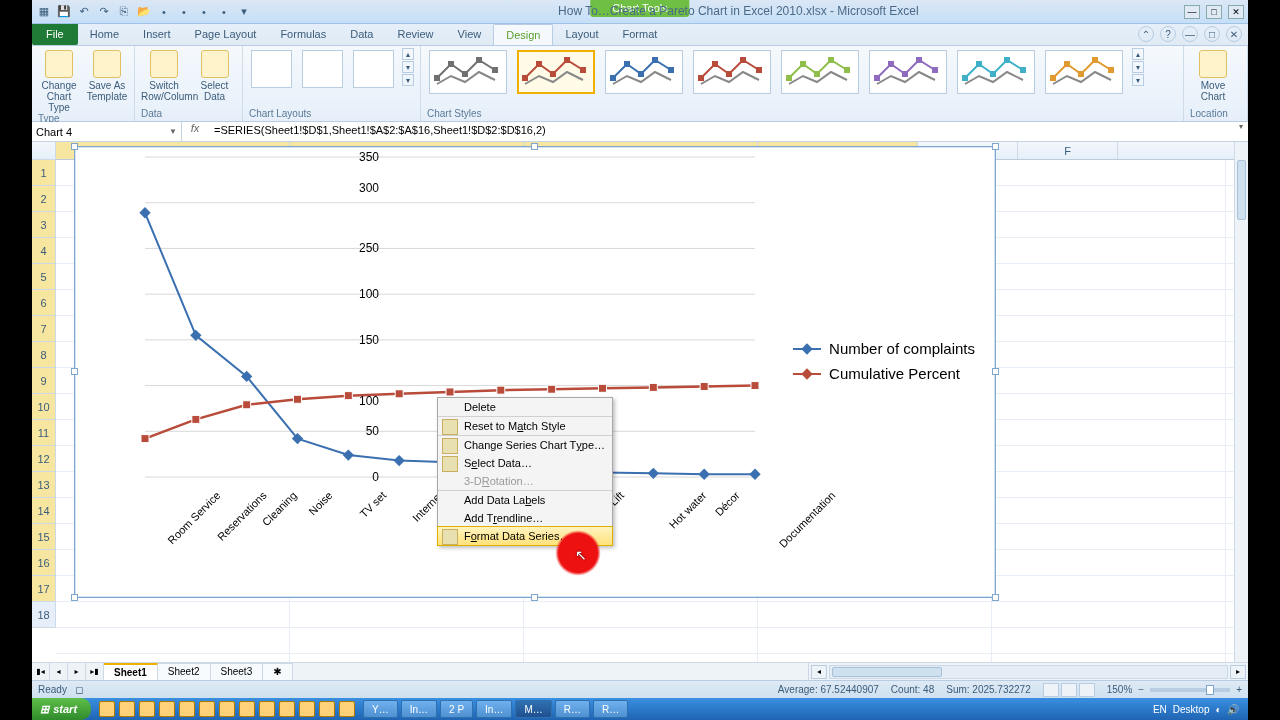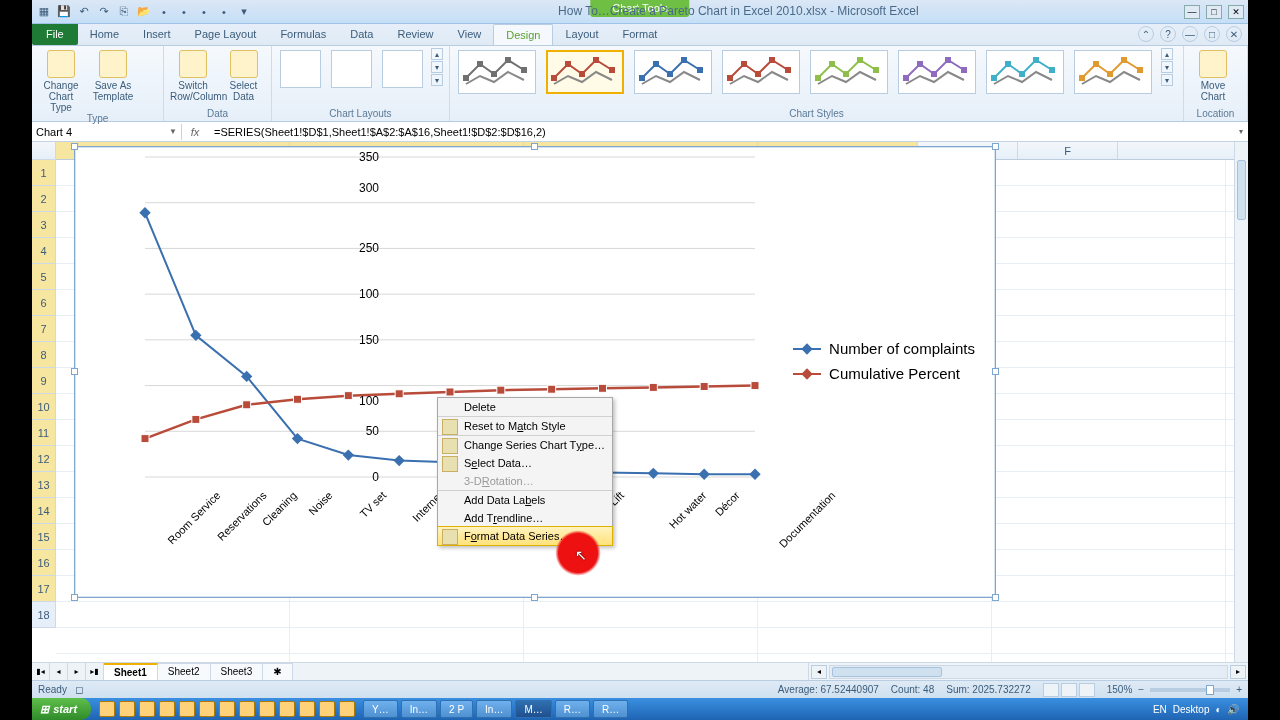--- a/index.html
+++ b/index.html
@@ -94,37 +94,37 @@
     border-bottom:1px solid #b8cde2;
     display:flex;
     font-size:10px;
     color:#3b5c7a;
   }
   .rgroup {
     border-right:1px solid #cedbe9;
     display:flex; flex-direction:column; justify-content:space-between;
     padding:2px 6px 0 6px;
   }
-  .rgroup .glabel { text-align:center; font-size:10px; padding-bottom:2px; color:#5a7a98;}
+  .rgroup .glabel { font-size:10px; padding-bottom:2px; color:#5a7a98;}
   .rbtns { display:flex; gap:6px; align-items:flex-start; }
   .rbtn { width:46px; text-align:center; }
   .rbtn .ricon { width:28px;height:28px; margin:2px auto; background:#fff3cc;border:1px solid #e0c060;border-radius:3px; }
   .layout-thumb, .style-thumb {
     width:48px;height:38px;border:1px solid #b8cde2;background:#fff;margin:2px;
     display:flex;align-items:center;justify-content:center;
   }
   .style-thumb { width:78px;height:44px; position:relative; }
   .style-thumb.active { border:2px solid #f0b000; background:#fffbe6;}
   .style-thumb svg { width:70px; height:36px; }
   .gallery-scroll { width:14px; display:flex; flex-direction:column; align-items:center; justify-content:center; gap:1px;}
   .gallery-scroll div { width:12px;height:12px;border:1px solid #b8cde2;font-size:8px;display:flex;align-items:center;justify-content:center;}
   
   .fxbar {
     height:20px; border-bottom:1px solid #c5d4e3;
-    display:flex; align-items:center;
+    display:flex; 
   }
   .namebox {
     width:150px; border-right:1px solid #c5d4e3; padding:2px 4px; font-size:11px;
     display:flex; align-items:center; justify-content:space-between;
     background:#fff;
   }
   .namebox .dd { font-size:8px; color:#666; }
   .fxlabel { width:26px; text-align:center; font-style:italic; color:#666; }
   .formula { flex:1; padding:2px 6px; font-size:11px; background:#fff; }
   
@@ -344,21 +344,21 @@
     <div class="rtab-right">
       <span>⌃</span>
       <span>?</span>
       <span>—</span>
       <span>□</span>
       <span>✕</span>
     </div>
   </div>
 
   <div class="ribbon">
-    <div class="rgroup" style="width:132px">
+    <div class="rgroup" style="width:103px">
       <div class="rbtns">
         <div class="rbtn">
             <div class="ricon"></div>
             <div>Change Chart Type</div>
           </div>
         <div class="rbtn">
             <div class="ricon"></div>
             <div>Save As Template</div>
           </div>
       </div>

